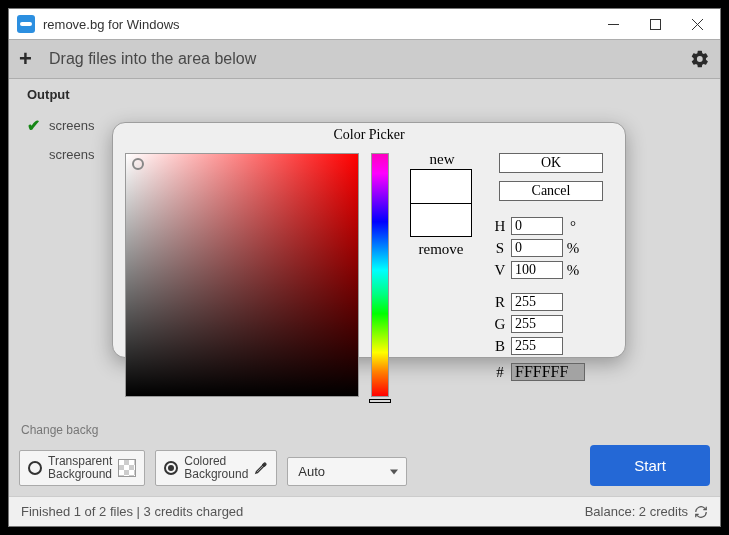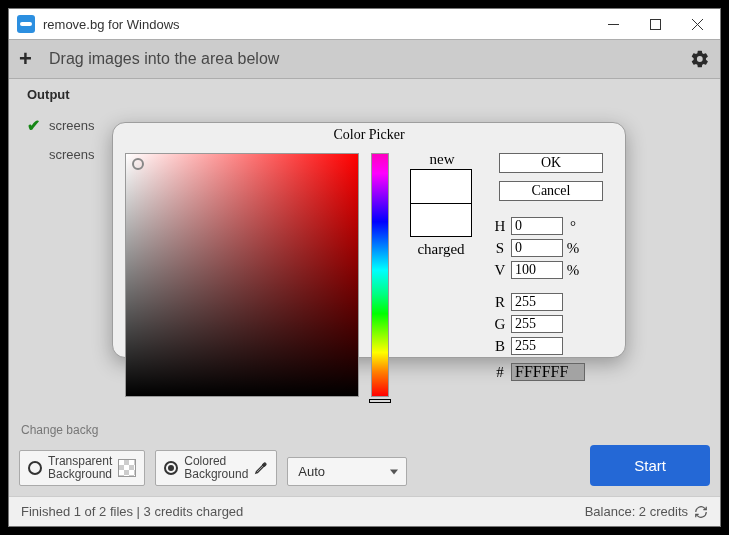--- a/index.html
+++ b/index.html
@@ -96,21 +96,21 @@
           <line x1="0" y1="0" x2="11" y2="11"></line>
           <line x1="11" y1="0" x2="0" y2="11"></line>
         </svg>
       </div>
   </div>
 
   <div class="dim"></div>
 
   <div class="toolbar">
     <div class="plus">+</div>
-    <div class="drag">Drag images into the area below</div>
+    <div class="drag">Drag files into the area below</div>
     <svg class="gear" viewBox="0 0 24 24" fill="#333">
         <path d="M19.14,12.94a7,7,0,0,0,.05-.94,7,7,0,0,0-.05-.94l2.11-1.65a.5.5,0,0,0,.12-.64l-2-3.46a.5.5,0,0,0-.61-.22l-2.49,1a7,7,0,0,0-1.62-.94l-.38-2.65A.5.5,0,0,0,13.77,2H9.77a.5.5,0,0,0-.5.42L8.89,5.07a7,7,0,0,0-1.62.94l-2.49-1a.5.5,0,0,0-.61.22l-2,3.46a.5.5,0,0,0,.12.64L4.4,11.06a7,7,0,0,0,0,1.88L2.29,14.59a.5.5,0,0,0-.12.64l2,3.46a.5.5,0,0,0,.61.22l2.49-1a7,7,0,0,0,1.62.94l.38,2.65a.5.5,0,0,0,.5.42h4a.5.5,0,0,0,.5-.42l.38-2.65a7,7,0,0,0,1.62-.94l2.49,1a.5.5,0,0,0,.61-.22l2-3.46a.5.5,0,0,0-.12-.64ZM11.77,15.5A3.5,3.5,0,1,1,15.27,12,3.5,3.5,0,0,1,11.77,15.5Z"></path>
       </svg>
   </div>
 
   <div class="header-row">
     <div class="output">Output</div>
   </div>
 
   <div class="row">
@@ -164,21 +164,21 @@
   <div class="picker-body">
     <div class="sv-box">
       <div class="sv-cursor"></div>
     </div>
     <div class="hue"></div>
     <div class="hue-ind"></div>
 
     <div class="lbl-new">new</div>
     <div class="swatch"></div>
     <div class="swatch-div"></div>
-    <div class="lbl-current">charged</div>
+    <div class="lbl-current">remove</div>
 
     <div class="btn ok">OK</div>
     <div class="btn cancel" style="top:28px">Cancel</div>
 
     <div class="fields">
       <div class="field-row">
           <span class="k">H</span>
           <input value="0" style="">
           <span class="u">°</span>
         </div>

